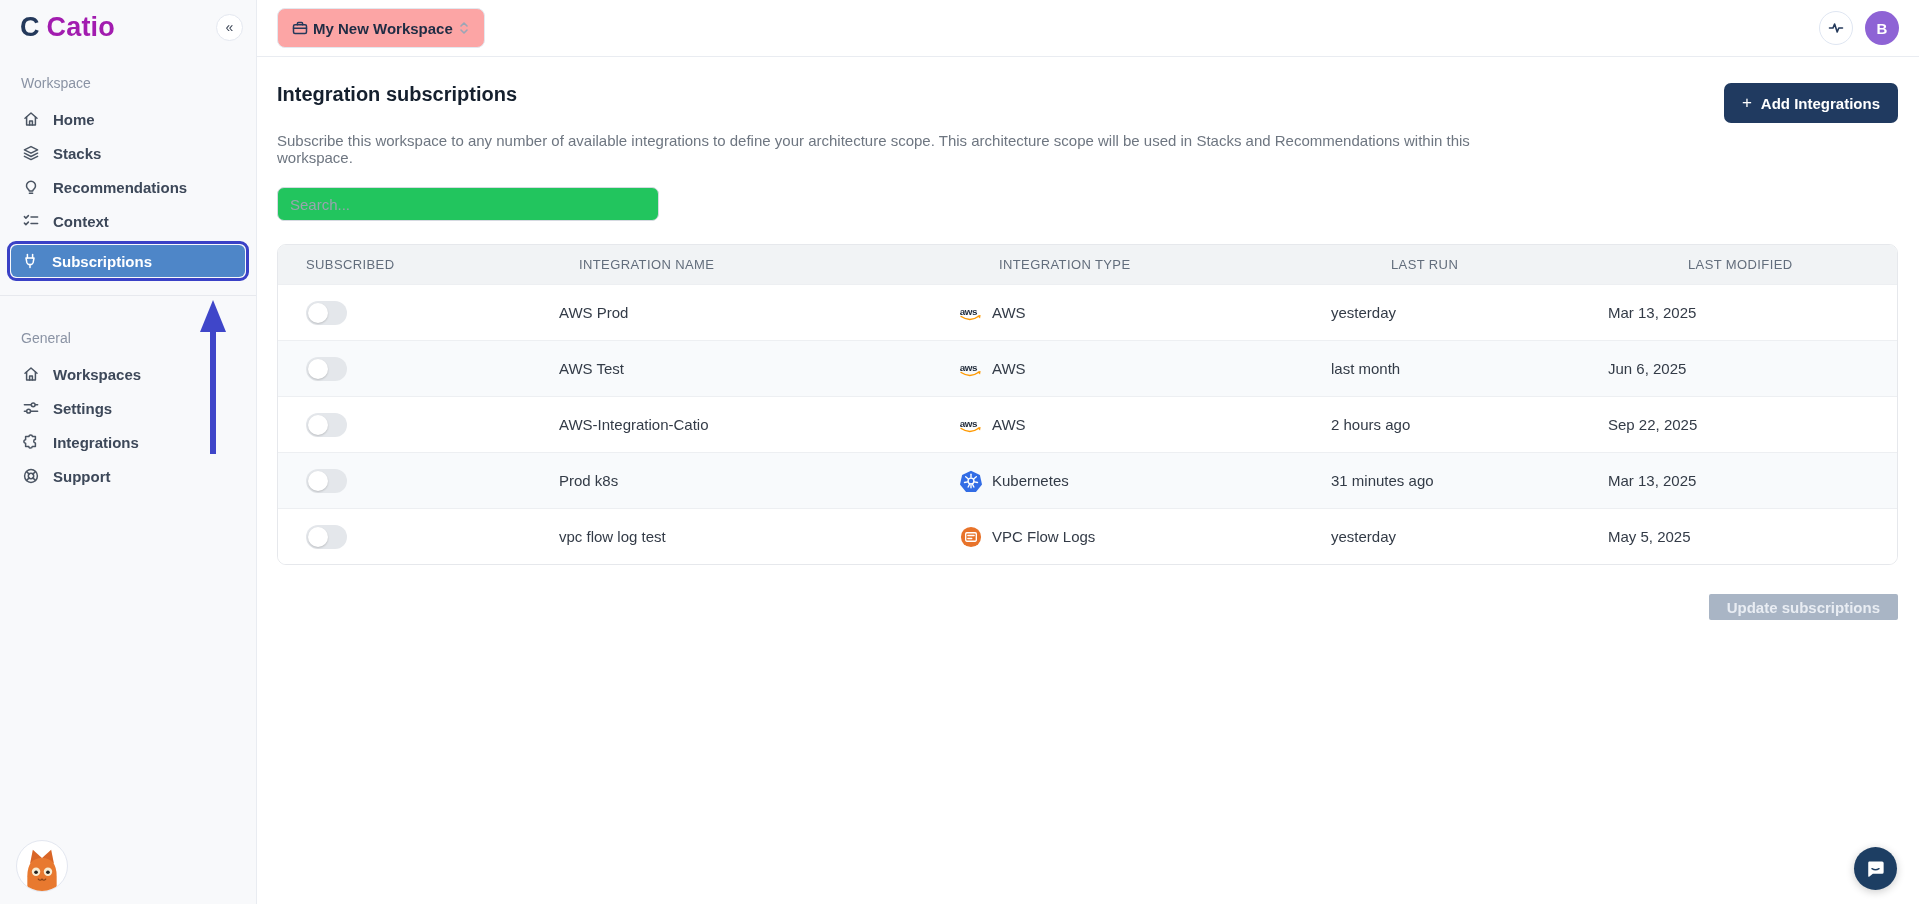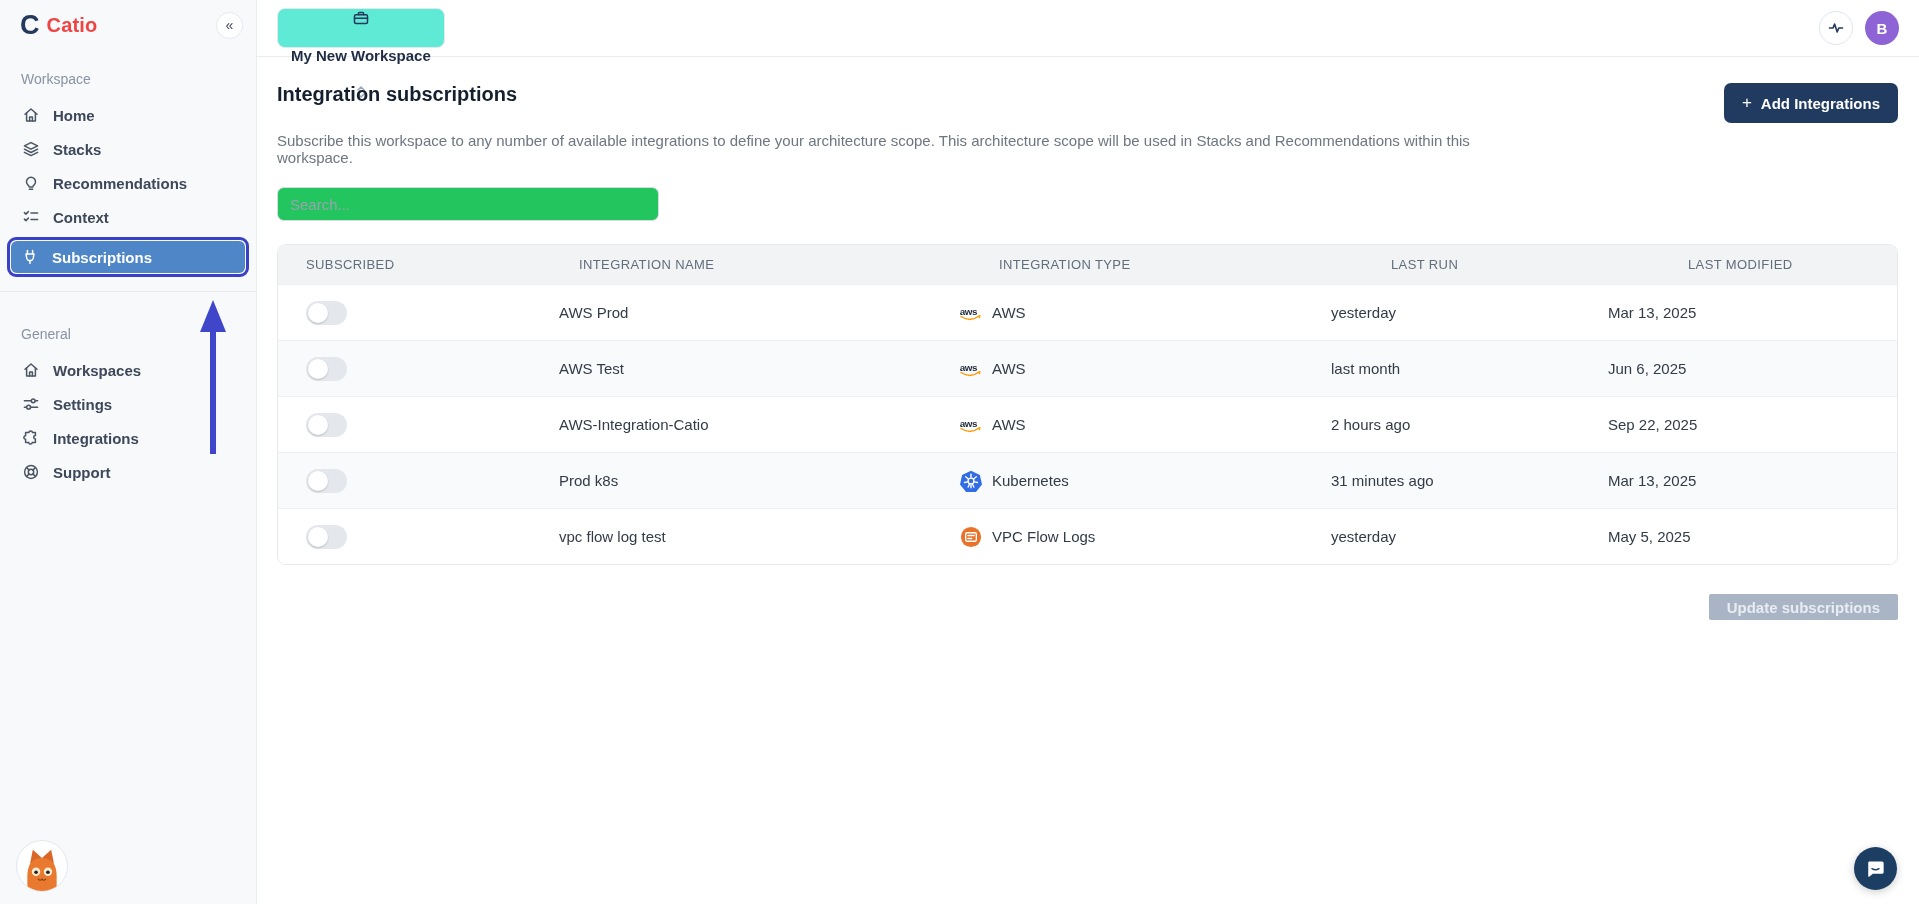--- a/index.html
+++ b/index.html
@@ -4,39 +4,39 @@
 <style>
   * { margin:0; padding:0; box-sizing:border-box; }
   html,body { width:1919px; height:904px; font-family:"Liberation Sans", sans-serif; background:#fff; overflow:hidden; }
   .page { position:relative; width:1919px; height:904px; display:flex; }
 
   
   .sidebar { position:relative; width:257px; height:100%; background:#f8f9fb; border-right:1px solid #e9ecf1; flex:0 0 257px; }
   .logo-row { display:flex; align-items:center; justify-content:space-between; padding:12px 13px 12px 20px; }
   .logo { display:flex; align-items:center; gap:7px; cursor:pointer; }
   .logo-c { font-size:27px; font-weight:800; color:#24395b; line-height:1; }
-  .logo-text { font-size:20px; font-weight:700; color:#ef4444; letter-spacing:0.2px; }
+  .logo-text { font-size:27px; font-weight:700; color:#a21caf; letter-spacing:0.2px; }
   .collapse-btn { width:27px; height:27px; border-radius:50%; background:#fff; border:1px solid #e4e8f0; color:#3c4656; font-size:14px; line-height:25px; text-align:center; cursor:pointer; }
   .section-label { font-size:14px; color:#8a93a4; padding:20px 21px 10px; }
   .nav-item { display:flex; align-items:center; gap:13px; margin:2px 12px; padding:7px 10px; border-radius:6px; cursor:pointer; }
   .nav-item .lbl { font-size:15px; font-weight:600; color:#3d4859; }
   .nav-icon { width:18px; height:18px; display:inline-flex; align-items:center; justify-content:center; }
   .nav-icon svg { stroke:#4b5563; }
   .annotation-box { margin:4px 7px; border:3px solid #3a41c6; border-radius:9px; padding:1px; }
   .annotation-box .nav-item { margin:0; background:#4e86c8; }
   .annotation-box .nav-item .lbl { color:#fff; }
   .annotation-box .nav-icon svg { stroke:#fff; }
   .side-divider { height:1px; background:#e7e9ee; margin:14px 0; }
   .arrow-annotation { position:absolute; left:196px; top:296px; pointer-events:none; }
   .cat-avatar { position:absolute; left:16px; bottom:12px; width:52px; height:52px; border-radius:50%; background:#fff; border:1px solid #e3e7f0; overflow:hidden; display:flex; align-items:flex-end; justify-content:center; cursor:pointer; }
 
   
   .main { position:relative; flex:1; height:100%; background:#fff; }
   .topbar { display:flex; align-items:center; justify-content:space-between; height:57px; border-bottom:1px solid #e9ecf1; padding:0 20px; }
-  .ws-selector { display:flex; align-items:center; gap:20px; height:40px; padding:0 13px; background:#5eead4; border:1px solid #e3e8ef; border-radius:8px; cursor:pointer;flex-direction:column; }
+  .ws-selector { display:flex; align-items:center; gap:4px; height:40px; padding:0 13px; background:#fca5a5; border:1px solid #e3e8ef; border-radius:8px; cursor:pointer; }
   .ws-selector .ws-label { font-size:15px; font-weight:600; color:#1f2c44; }
   .topbar-right { display:flex; align-items:center; gap:12px; }
   .icon-circle-btn { width:34px; height:34px; border-radius:50%; background:#fff; border:1px solid #dfe6f2; display:flex; align-items:center; justify-content:center; cursor:pointer; }
   .avatar { width:34px; height:34px; border-radius:50%; background:#8e63d5; color:#fff; font-size:15px; font-weight:700; display:flex; align-items:center; justify-content:center; cursor:pointer; }
 
   .content { padding:26px 21px 0 20px; }
   .title-row { display:flex; align-items:flex-start; justify-content:space-between; }
   .page-title { font-size:20px; font-weight:700; color:#15202e; }
   .btn-primary { display:flex; align-items:center; gap:9px; height:40px; padding:0 18px; background:#203a60; color:#fff; border:none; border-radius:7px; font-size:15px; font-weight:600; font-family:inherit; cursor:pointer; }
   .btn-primary .plus { font-size:17px; font-weight:400; }

